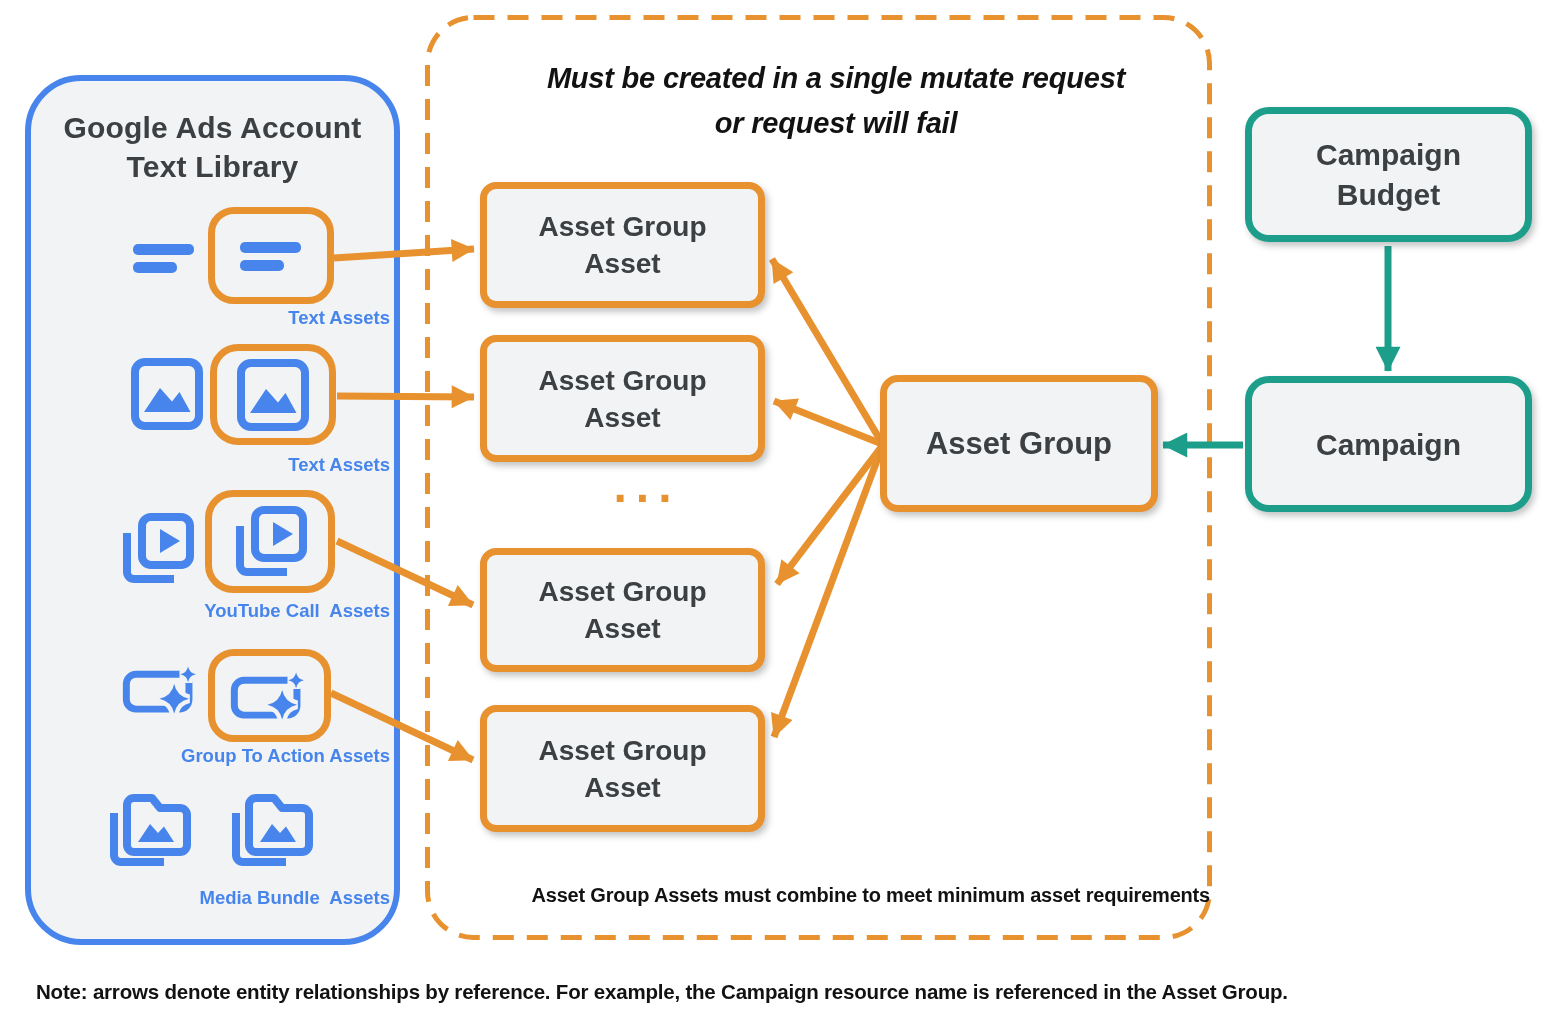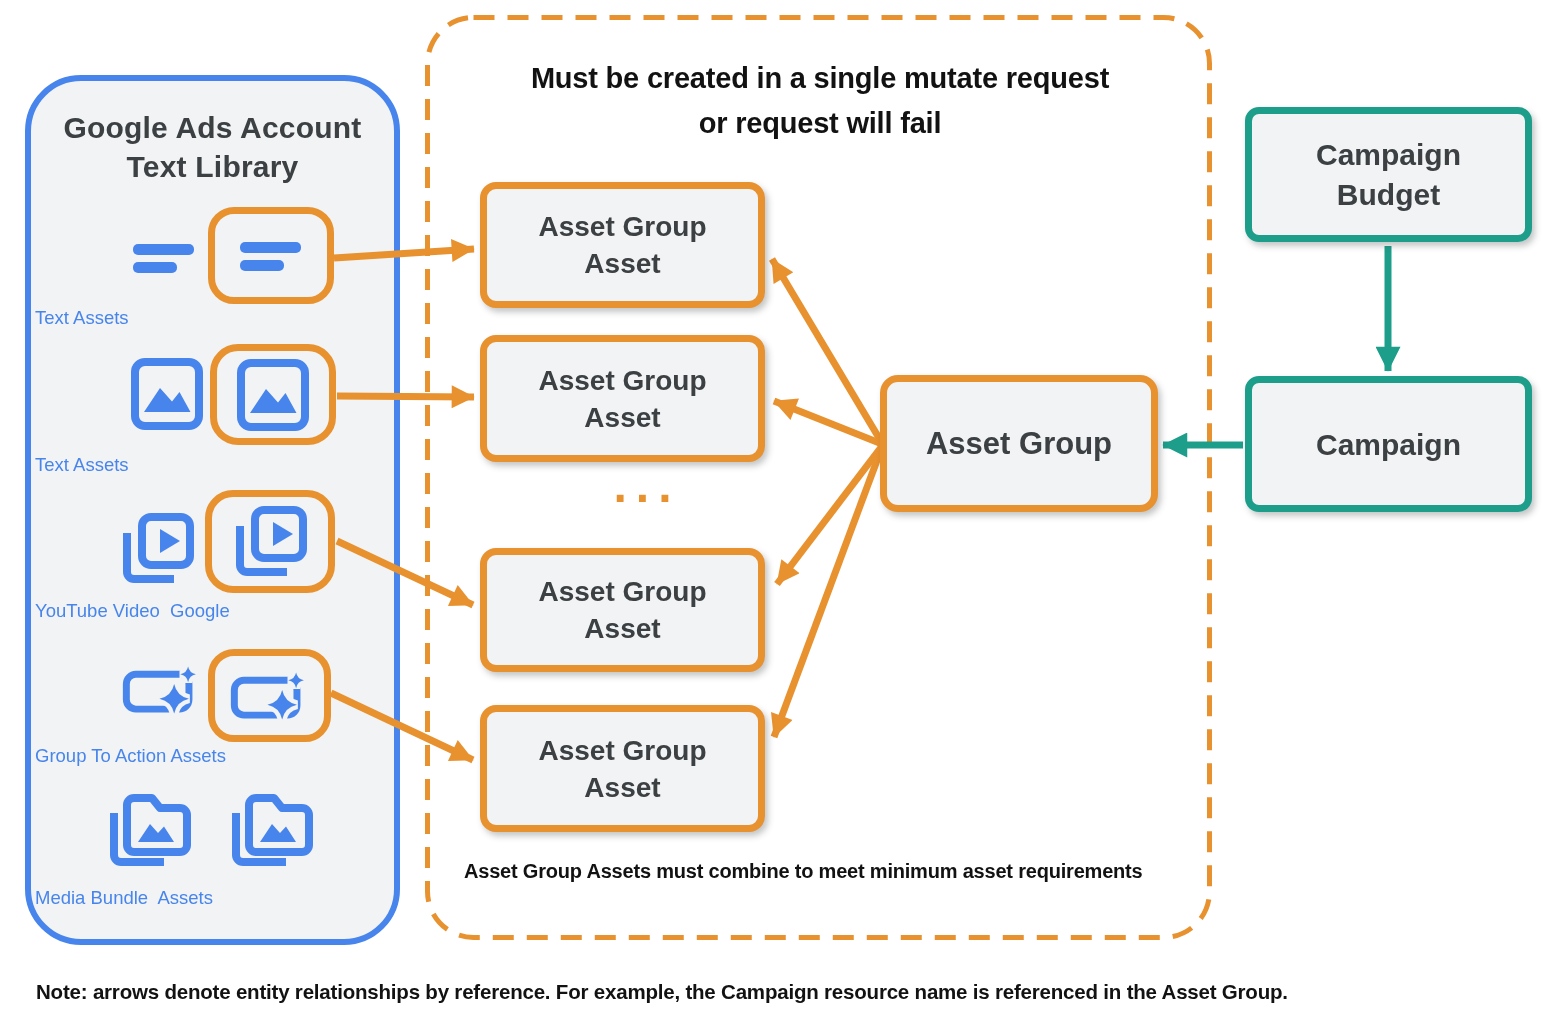--- a/index.html
+++ b/index.html
@@ -9,38 +9,38 @@
   html,body{margin:0;padding:0;background:#fff;}
   body{font-family:"Liberation Sans","DejaVu Sans",sans-serif;}
   #stage{position:relative;width:1552px;height:1017px;background:#fff;overflow:hidden;}
   .abs{position:absolute;}
 
   
   .library-panel{left:25px;top:75px;width:375px;height:870px;background:var(--panel);
     border:6px solid var(--blue);border-radius:56px;box-sizing:border-box;}
   .panel-title{left:35px;top:108px;width:355px;text-align:center;font-size:30px;line-height:39px;
     font-weight:bold;color:var(--ink);white-space:pre-line;letter-spacing:.2px;}
-  .asset-label{left:35px;width:355px;text-align:left;color:var(--blue);font-weight:normal;
+  .asset-label{left:35px;width:355px;text-align:right;color:var(--blue);font-weight:bold;
     font-size:18.5px;white-space:pre-wrap;}
   .ring{border:7px solid var(--orange);box-sizing:border-box;background:transparent;}
   .icon{color:var(--blue);display:block;}
 
   
   .box{background:var(--panel);border:7px solid var(--orange);border-radius:16px;box-sizing:border-box;
     display:flex;align-items:center;justify-content:center;box-shadow:3px 4px 6px rgba(60,64,67,.3);}
   .box-label{display:block;width:100%;text-align:center;font-weight:bold;color:var(--ink);
     font-size:28px;line-height:37px;white-space:pre-line;}
-  .box.teal{border-color:var(--teal);border-radius:14px;}
+  .box.teal{border-color:var(--teal);border-radius:24px;}
 
-  .mutate-title{left:440px;top:56px;width:760px;text-align:center;font-weight:bold;
+  .mutate-title{left:456px;top:56px;width:760px;text-align:center;font-weight:bold;font-style:italic;
     font-size:29px;line-height:45px;color:var(--black);white-space:pre-line;letter-spacing:-.2px;}
   .ellipsis{left:572px;top:462px;width:150px;text-align:center;color:var(--orange);
     font-size:48px;line-height:48px;font-weight:bold;letter-spacing:9px;}
-  .footnote{left:430px;top:860px;width:780px;text-align:left;font-weight:bold;font-size:20px;
-    color:var(--black);letter-spacing:-.2px;margin-left:34px;}
+  .footnote{left:430px;top:884px;width:780px;text-align:right;font-weight:bold;font-size:20px;
+    color:var(--black);letter-spacing:-.2px;}
   .note{left:36px;top:980px;width:1480px;font-weight:bold;font-size:20.5px;color:var(--black);
     letter-spacing:-.2px;}
 
   .overlay{left:0;top:0;pointer-events:none;}
   .ao{stroke:var(--orange);stroke-width:7;fill:none;marker-end:url(#ah-o);}
   .at{stroke:var(--teal);stroke-width:7;fill:none;marker-end:url(#ah-t);}
   .dashed{fill:#ffffff;stroke:var(--orange);stroke-width:5;stroke-dasharray:21 13;}
 </style>
 </head>
 <body>
@@ -125,21 +125,21 @@
     </svg>
   <div class="abs asset-label" style="top:454px">Text Assets</div>
 
   <svg class="abs icon" viewBox="0 0 78 78" style="left:118px;top:510px;width:78px;height:78px">
       <use href="#sym-video"></use>
     </svg>
   <div class="abs ring" style="left:205px;top:490px;width:130px;height:103px;border-radius:28px"></div>
   <svg class="abs icon" viewBox="0 0 78 78" style="left:231px;top:503px;width:78px;height:78px">
       <use href="#sym-video"></use>
     </svg>
-  <div class="abs asset-label" style="top:600px">YouTube Video  Google</div>
+  <div class="abs asset-label" style="top:600px">YouTube Call  Assets</div>
 
   <svg class="abs icon" viewBox="0 0 92 62" style="left:122px;top:663px;width:80px;height:54px">
       <use href="#sym-cta"></use>
     </svg>
   <div class="abs ring" style="left:208px;top:649px;width:123px;height:93px;border-radius:26px"></div>
   <svg class="abs icon" viewBox="0 0 92 62" style="left:230px;top:669px;width:80px;height:54px">
       <use href="#sym-cta"></use>
     </svg>
   <div class="abs asset-label" style="top:745px">Group To Action Assets</div>
 

